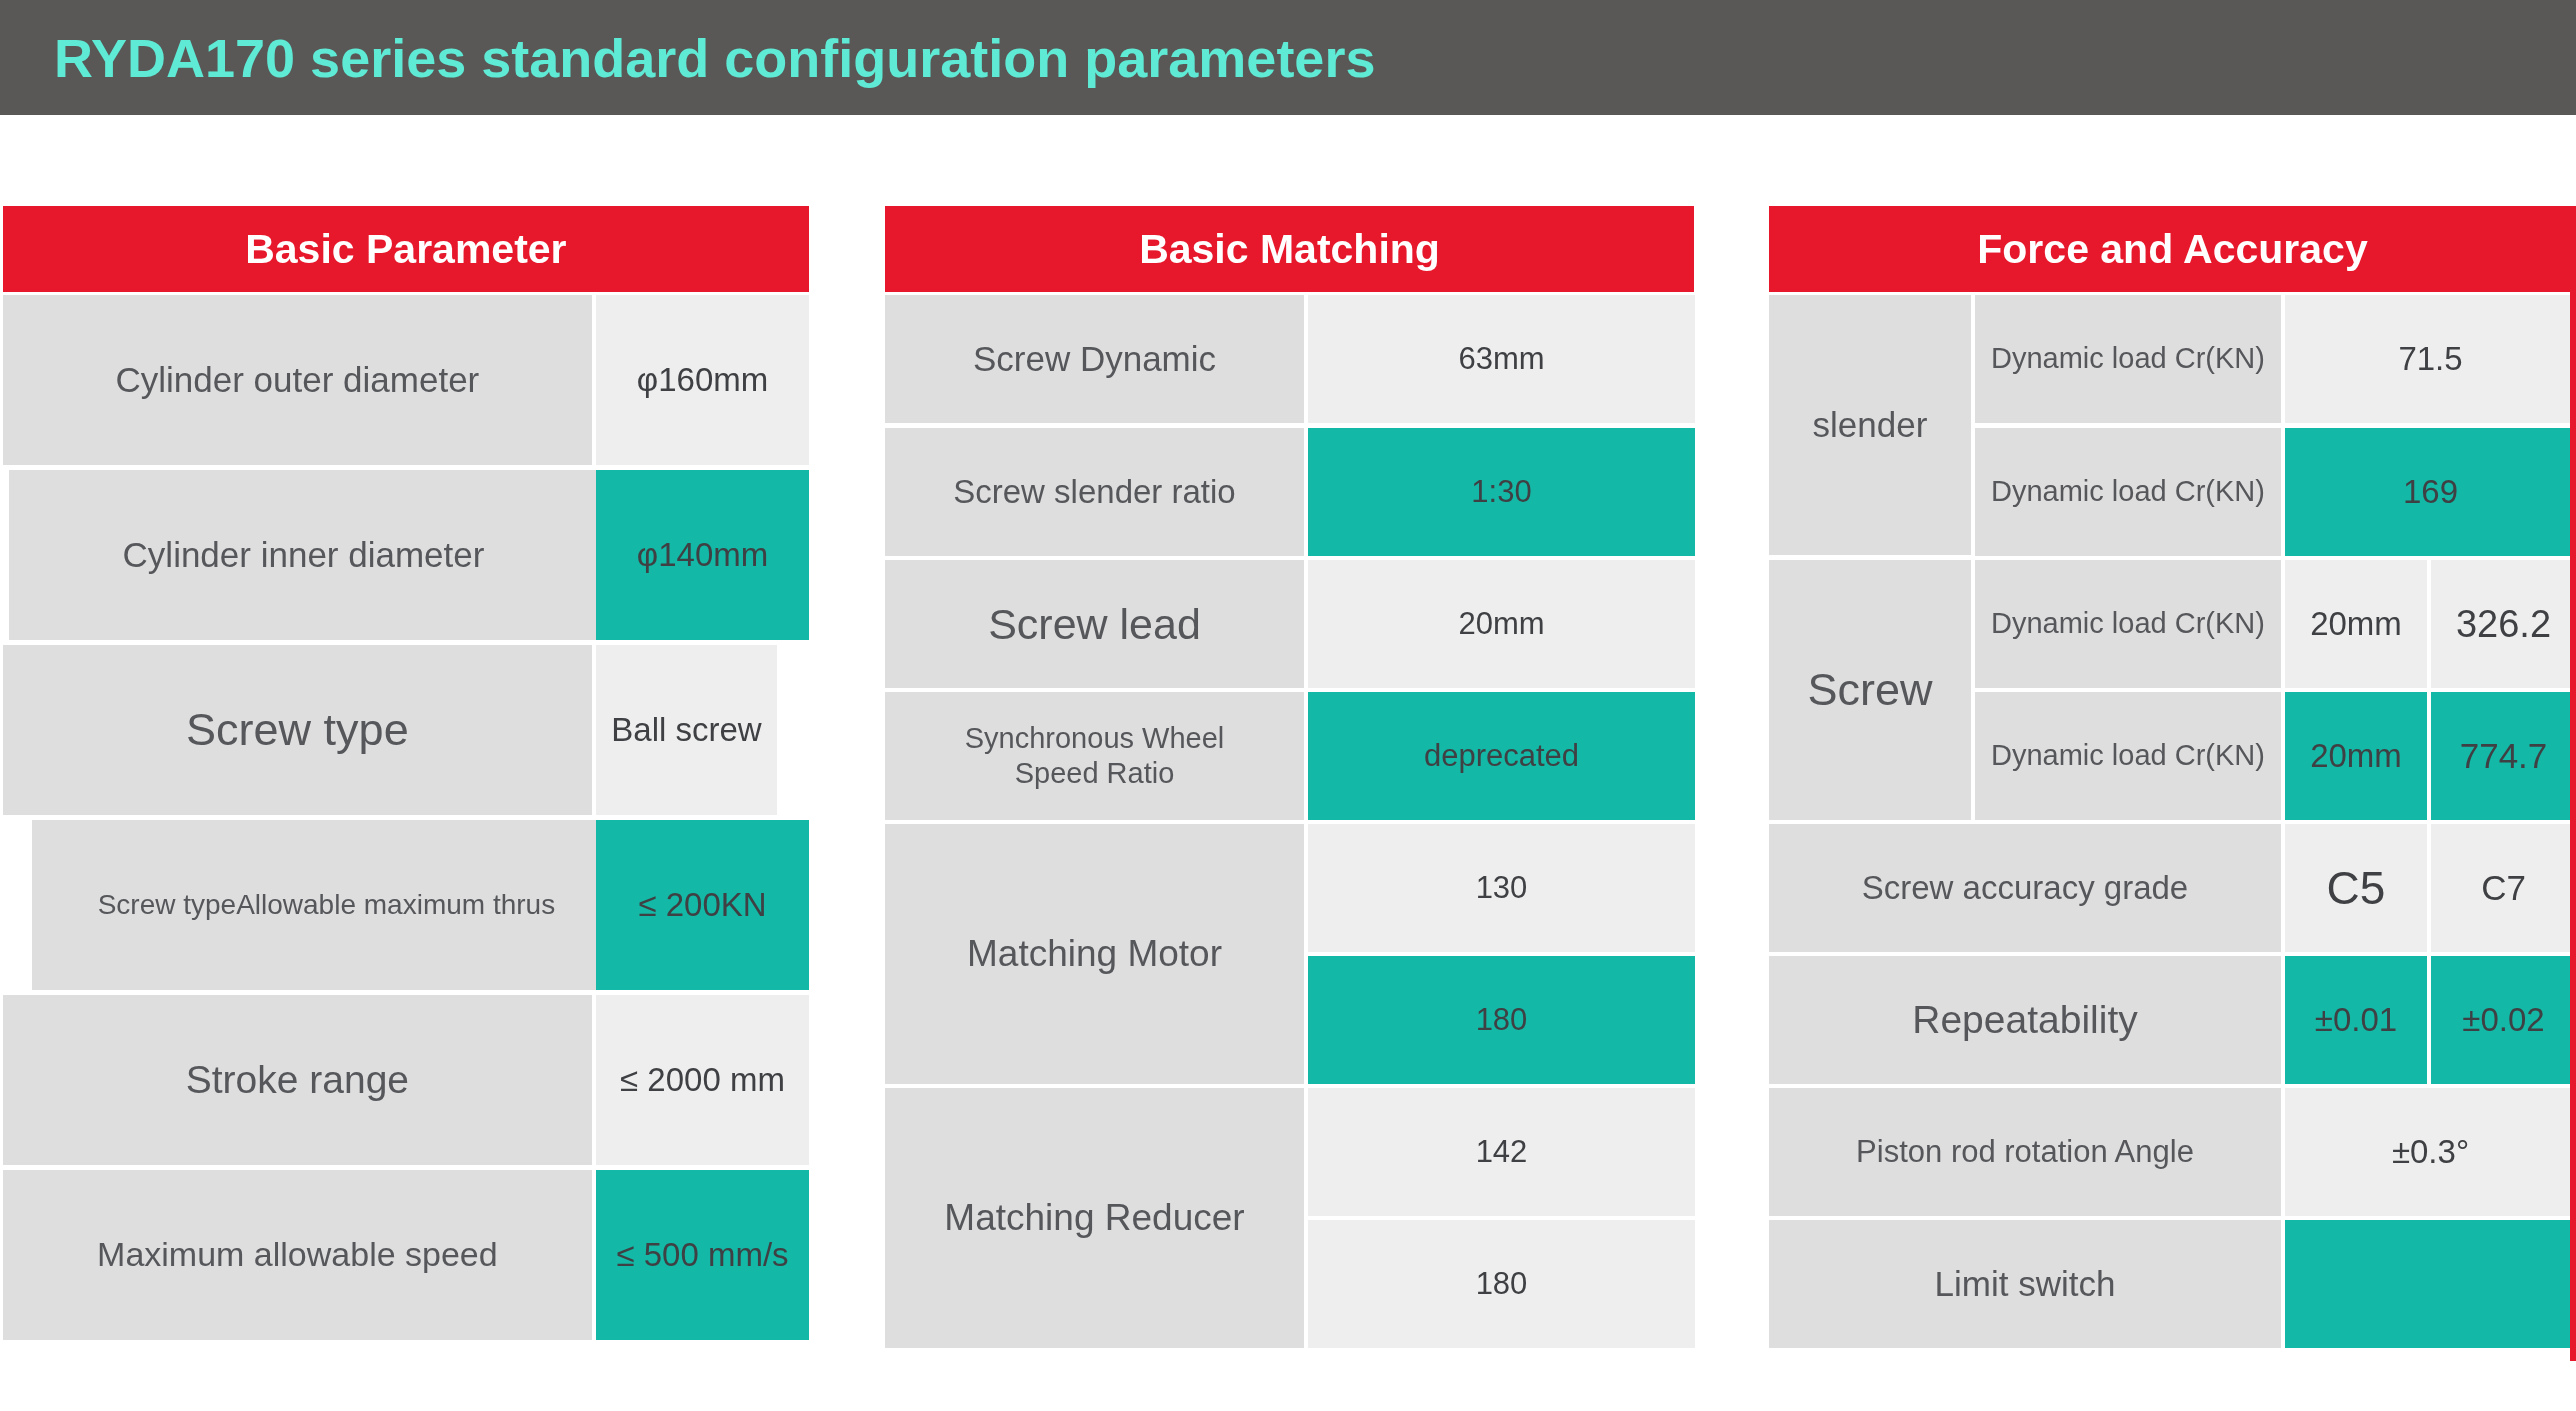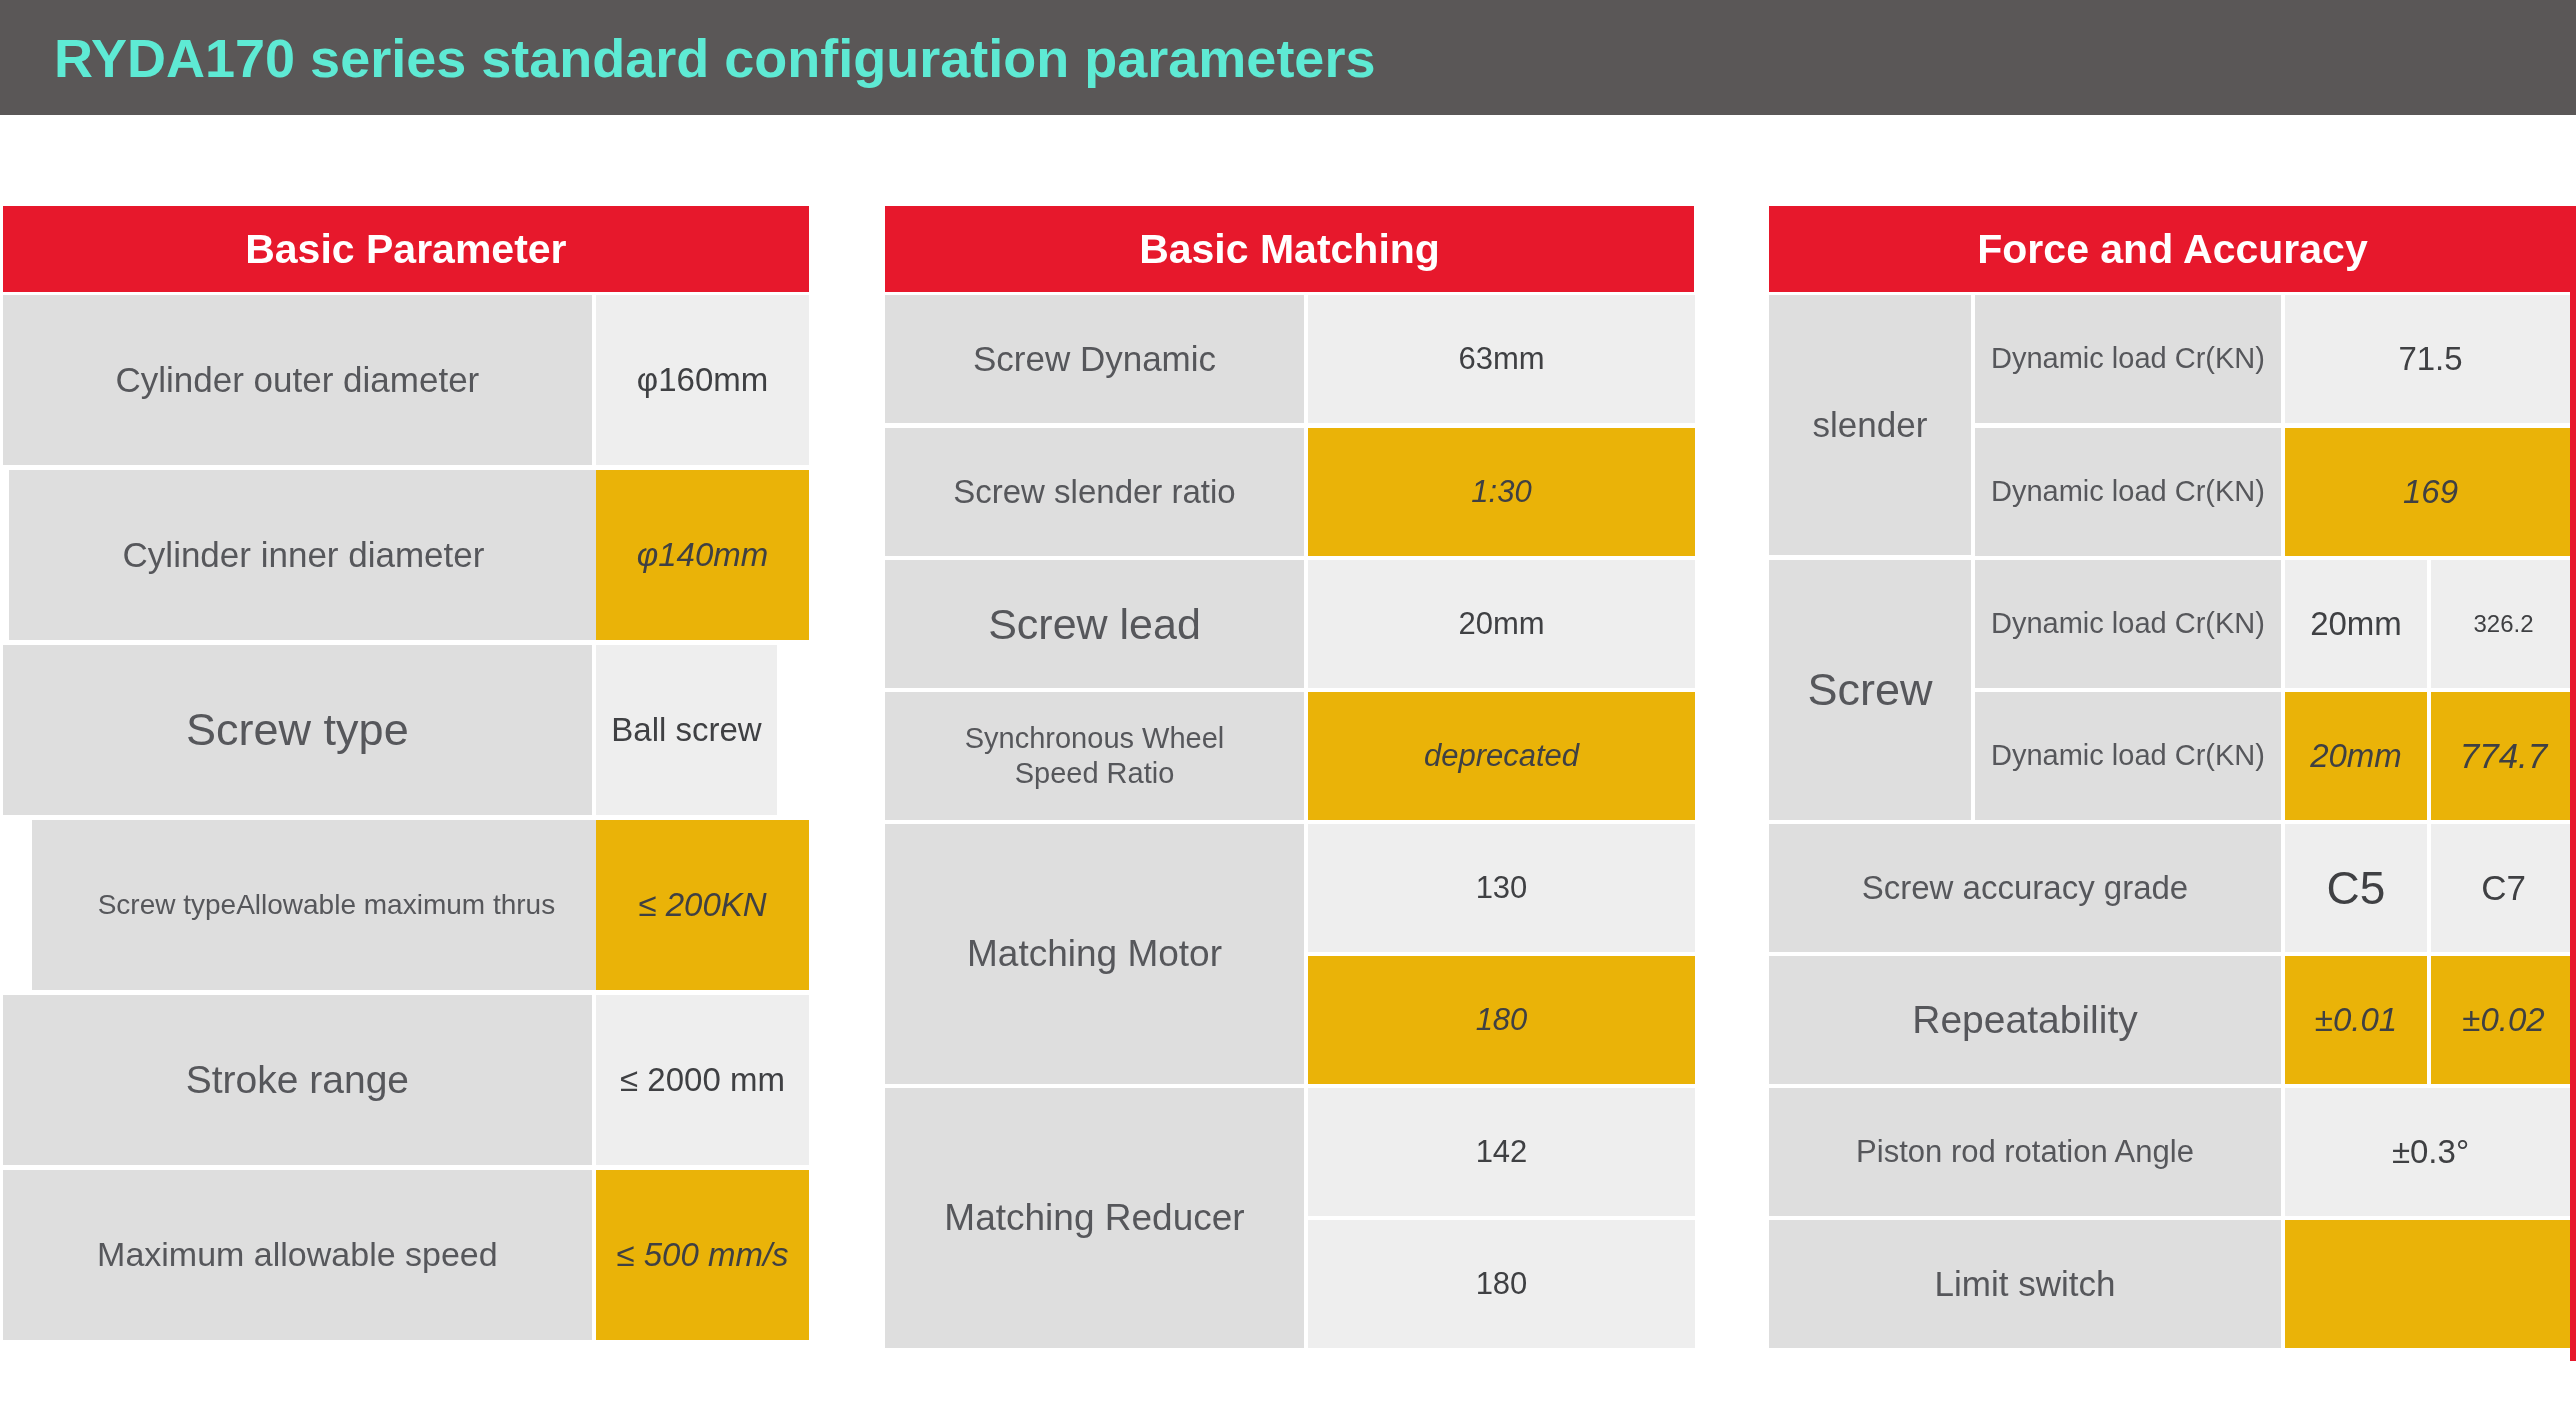--- a/index.html
+++ b/index.html
@@ -16,21 +16,21 @@
     display:flex;align-items:center;
   }
   .titlebar span{
     color:#5eead4;font-size:54px;font-weight:bold;margin-left:54px;letter-spacing:0px;white-space:nowrap;
   }
   .thead{
     background:#e7182c;color:#ffffff;font-weight:bold;font-size:41px;letter-spacing:0px;
   }
   .lbl{background:#dedede;color:#56575b;}
   .vlight{background:#eeeeee;color:#3f4043;}
-  .vwhite{background:#eab308;color:#3f4043;font-style:italic;}
+  .vwhite{background:#14b8a6;color:#3f4043;}
   .rededge{position:absolute;left:2570px;top:292px;width:5.8px;height:1069px;background:#e7182c;z-index:5;}
 </style>
 </head>
 <body>
 
 <div id="screen">
 
   <div class="titlebar">
     <span>RYDA170 series standard configuration parameters</span>
   </div>
@@ -86,21 +86,21 @@
 
     <div class="cell lbl" style="left:1769px;top:295px;width:202px;height:260px;font-size:35px;">slender</div>
     <div class="cell lbl" style="left:1975px;top:295px;width:306px;height:128px;font-size:29px;">Dynamic load Cr(KN)</div>
     <div class="cell vlight" style="left:2285px;top:295px;width:291px;height:128px;font-size:33px;">71.5</div>
     <div class="cell lbl" style="left:1975px;top:428px;width:306px;height:128px;font-size:29px;">Dynamic load Cr(KN)</div>
     <div class="cell vwhite" style="left:2285px;top:428px;width:291px;height:128px;font-size:33px;">169</div>
 
     <div class="cell lbl" style="left:1769px;top:560px;width:202px;height:260px;font-size:45px;">Screw</div>
     <div class="cell lbl" style="left:1975px;top:560px;width:306px;height:128px;font-size:29px;">Dynamic load Cr(KN)</div>
     <div class="cell vlight" style="left:2285px;top:560px;width:142px;height:128px;font-size:33px;">20mm</div>
-    <div class="cell vlight" style="left:2431px;top:560px;width:145px;height:128px;font-size:24px;">326.2</div>
+    <div class="cell vlight" style="left:2431px;top:560px;width:145px;height:128px;font-size:38px;">326.2</div>
     <div class="cell lbl" style="left:1975px;top:692px;width:306px;height:128px;font-size:29px;">Dynamic load Cr(KN)</div>
     <div class="cell vwhite" style="left:2285px;top:692px;width:142px;height:128px;font-size:33px;">20mm</div>
     <div class="cell vwhite" style="left:2431px;top:692px;width:145px;height:128px;font-size:35px;">774.7</div>
 
     <div class="cell lbl" style="left:1769px;top:824px;width:512px;height:128px;font-size:33px;">Screw accuracy grade</div>
     <div class="cell vlight" style="left:2285px;top:824px;width:142px;height:128px;font-size:46px;">C5</div>
     <div class="cell vlight" style="left:2431px;top:824px;width:145px;height:128px;font-size:35px;">C7</div>
 
     <div class="cell lbl" style="left:1769px;top:956px;width:512px;height:128px;font-size:39px;">Repeatability</div>
     <div class="cell vwhite" style="left:2285px;top:956px;width:142px;height:128px;font-size:33px;">±0.01</div>

